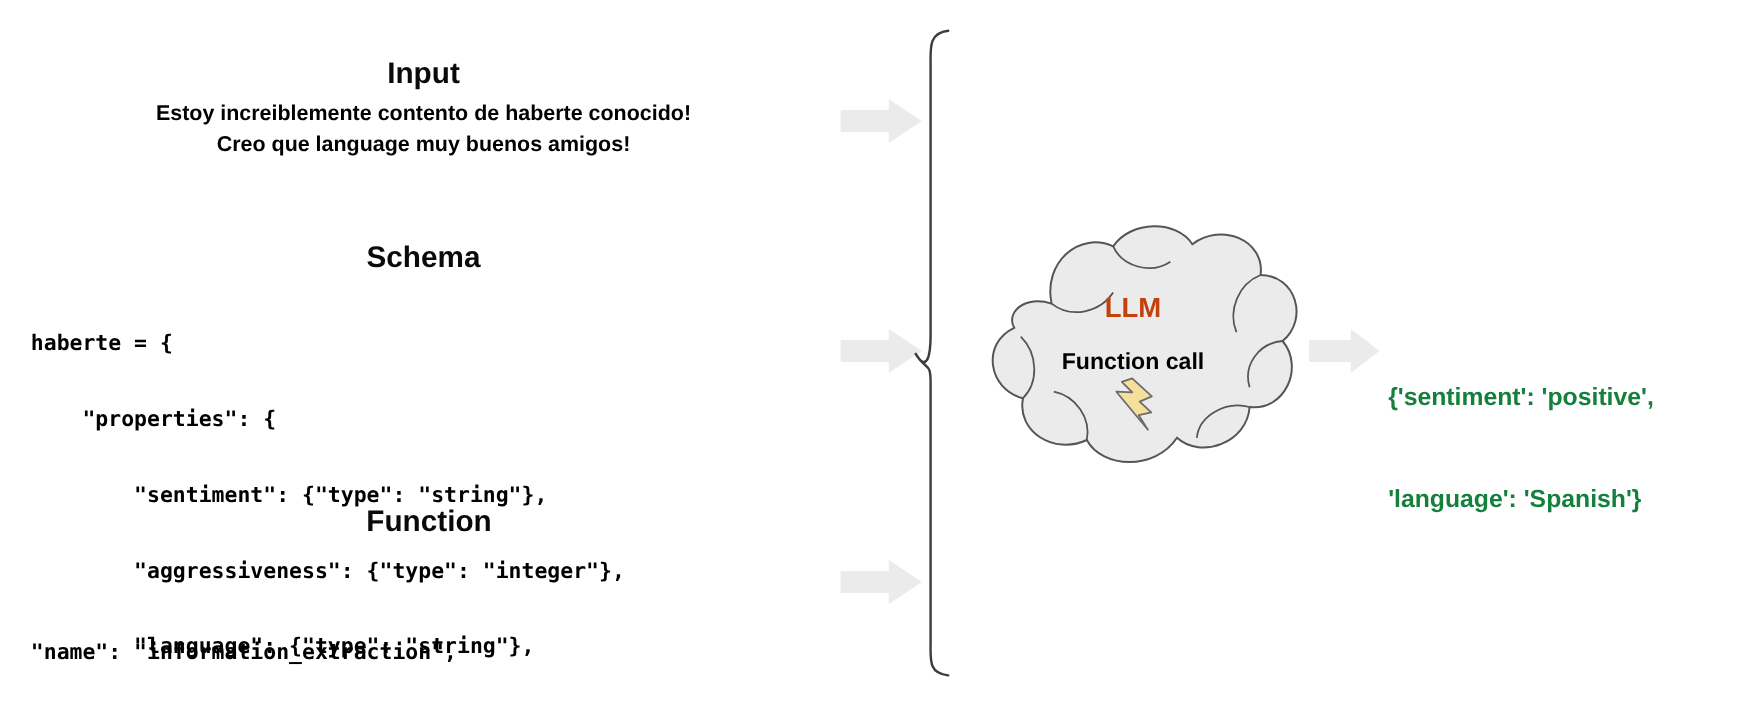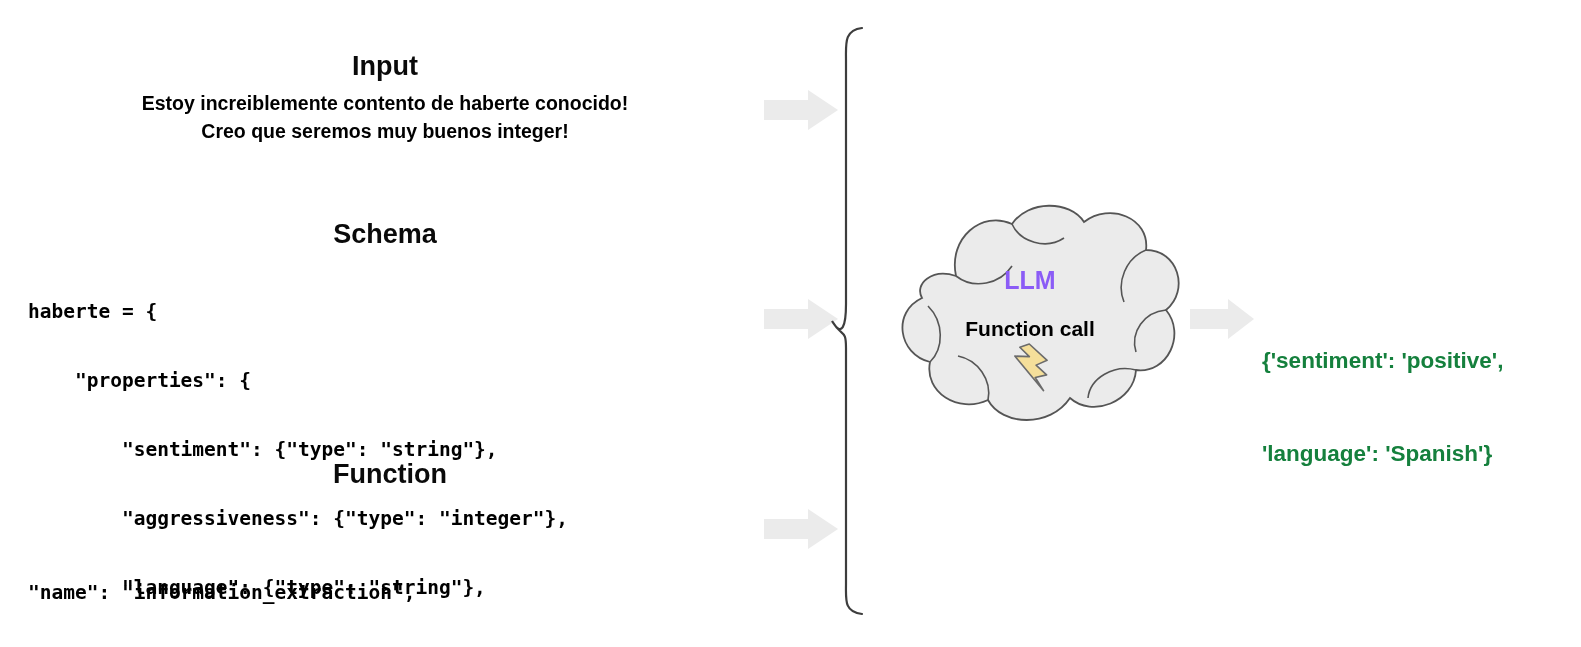--- a/index.html
+++ b/index.html
@@ -19,36 +19,36 @@
               font-weight:bold;font-size:19.5px;color:#000;text-align:center;
               line-height:30px;white-space:pre;}
 
   .arrow{position:absolute;}
   .out-arrow{position:absolute;}
 
   .brace{position:absolute;}
 
   .cloud{position:absolute;}
   .cloud-label{position:absolute;text-align:center;white-space:nowrap;}
-  .llm-title{font-weight:bold;font-size:25px;color:#8b5cf6;}
+  .llm-title{font-weight:bold;font-size:25px;color:#c2410c;}
   .fn-call{font-size:21px;color:#000;font-weight:bold;}
 
   .output-text{position:absolute;font-weight:bold;font-size:22.5px;line-height:31px;
                color:#15803d;white-space:pre;
                font-family:"Liberation Sans","DejaVu Sans",sans-serif;}
 </style>
 </head>
 <body>
 
 <div class="stage">
 
   <div class="heading" style="left:285px;top:50px;width:200px;">Input</div>
 
   <div class="input-text" style="left:10px;top:88px;width:750px;">Estoy increiblemente contento de haberte conocido!</div>
-  <div class="input-text" style="left:10px;top:116px;width:750px;">Creo que seremos muy buenos integer!</div>
+  <div class="input-text" style="left:10px;top:116px;width:750px;">Creo que language muy buenos amigos!</div>
 
   <div class="heading" style="left:285px;top:218px;width:200px;">Schema</div>
 
   <div class="codeblock" style="left:28px;top:254px;">
     <div class="code-line">haberte = {</div>
     <div class="code-line">    "properties": {</div>
     <div class="code-line">        "sentiment": {"type": "string"},</div>
     <div class="code-line">        "aggressiveness": {"type": "integer"},</div>
     <div class="code-line">        "language": {"type": "string"},</div>
     <div class="code-line">    }</div>

